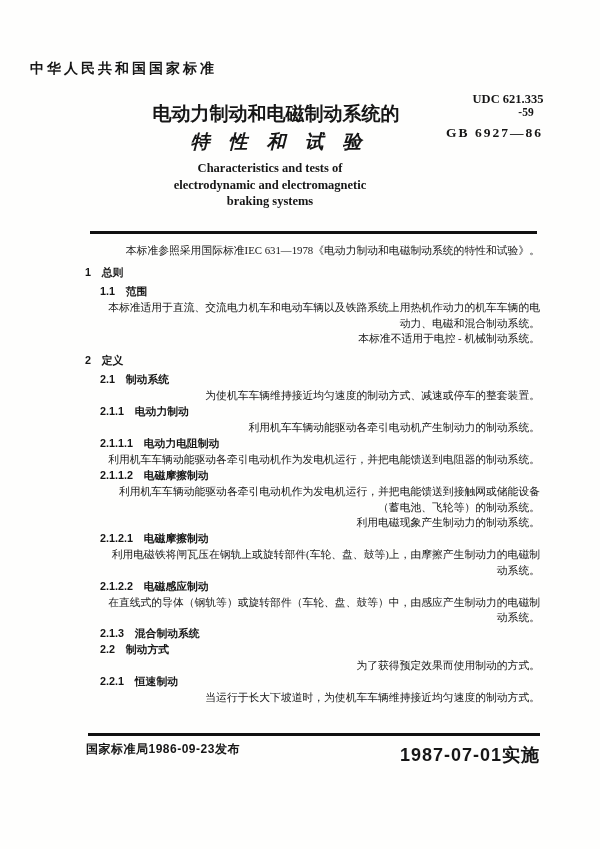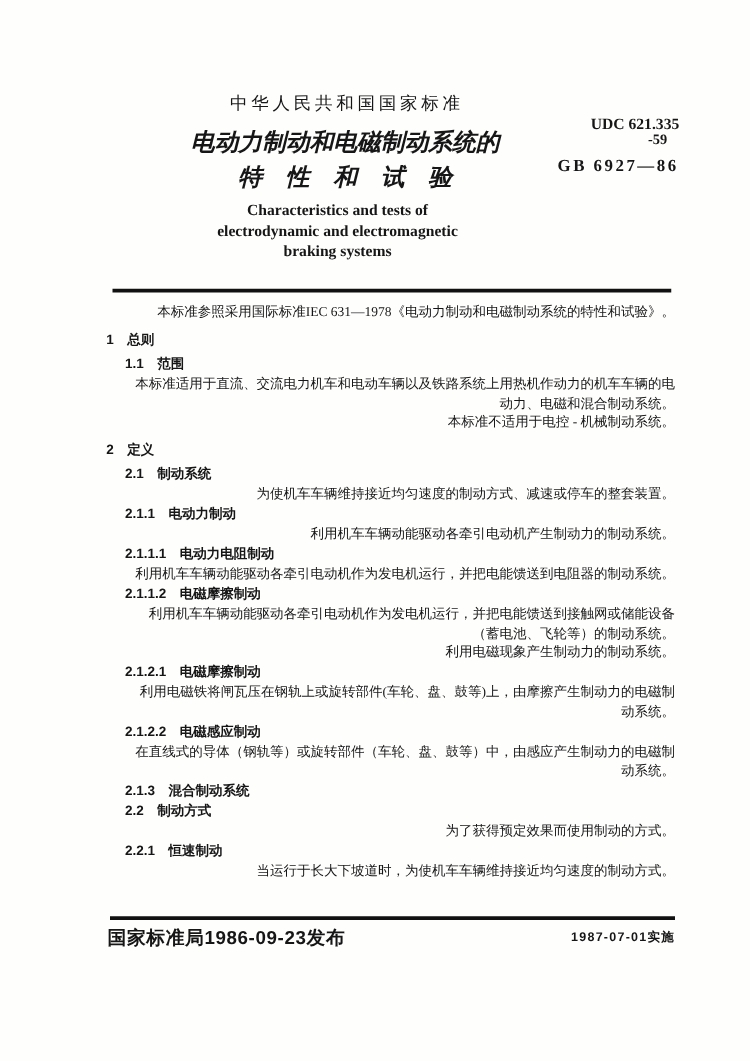--- a/index.html
+++ b/index.html
@@ -13,41 +13,39 @@
     height: 849px;
     margin: 0 auto;
     background: #fefefd;
     color: #161616;
     overflow: hidden;
     font-family: "Liberation Serif", "DejaVu Serif", serif;
   }
   .std-header {
     position: absolute;
     left: 30px;
-    top: 74px;
+    top: 60px;
     width: 495px;
-    text-align: center;
-    font-family: "Liberation Sans", "DejaVu Sans", sans-serif;
-    font-weight: normal;
+    font-family: "Liberation Sans", "DejaVu Sans", sans-serif;
+    font-weight: bold;
     font-size: 14px;
     letter-spacing: 3px;
     white-space: nowrap;
   }
   .title-cn-1 {
     position: absolute;
     left: 0px;
     top: 101px;
     width: 552px;
     text-align: center;
     font-family: "Liberation Sans", "DejaVu Sans", sans-serif;
     font-weight: bold;
     font-size: 19px;
     letter-spacing: 0px;
     white-space: nowrap;
-    font-style: italic;
   }
   .title-cn-2 {
     position: absolute;
     left: 0px;
     top: 129px;
     width: 552px;
     text-align: center;
     font-family: "Liberation Sans", "DejaVu Sans", sans-serif;
     font-weight: bold;
     font-size: 19px;
@@ -128,32 +126,32 @@
     padding-left: 25px;
     font-family: "Liberation Sans", "DejaVu Sans", sans-serif;
     font-weight: bold;
   }
   .footer-left {
     position: absolute;
     left: 86px;
     top: 741px;
     font-family: "Liberation Sans", "DejaVu Sans", sans-serif;
     font-weight: bold;
-    font-size: 15px;
+    font-size: 12px;
     letter-spacing: 0.5px;
     white-space: nowrap;
     text-align: center;
   }
   .footer-right {
     position: absolute;
     right: 60px;
     top: 743px;
     font-family: "Liberation Sans", "DejaVu Sans", sans-serif;
     font-weight: bold;
-    font-size: 10px;
+    font-size: 18px;
     letter-spacing: 1px;
     white-space: nowrap;
   }
 </style>
 </head>
 <body>
 
 <div class="page">
 
   <div class="std-header">中华人民共和国国家标准</div>

